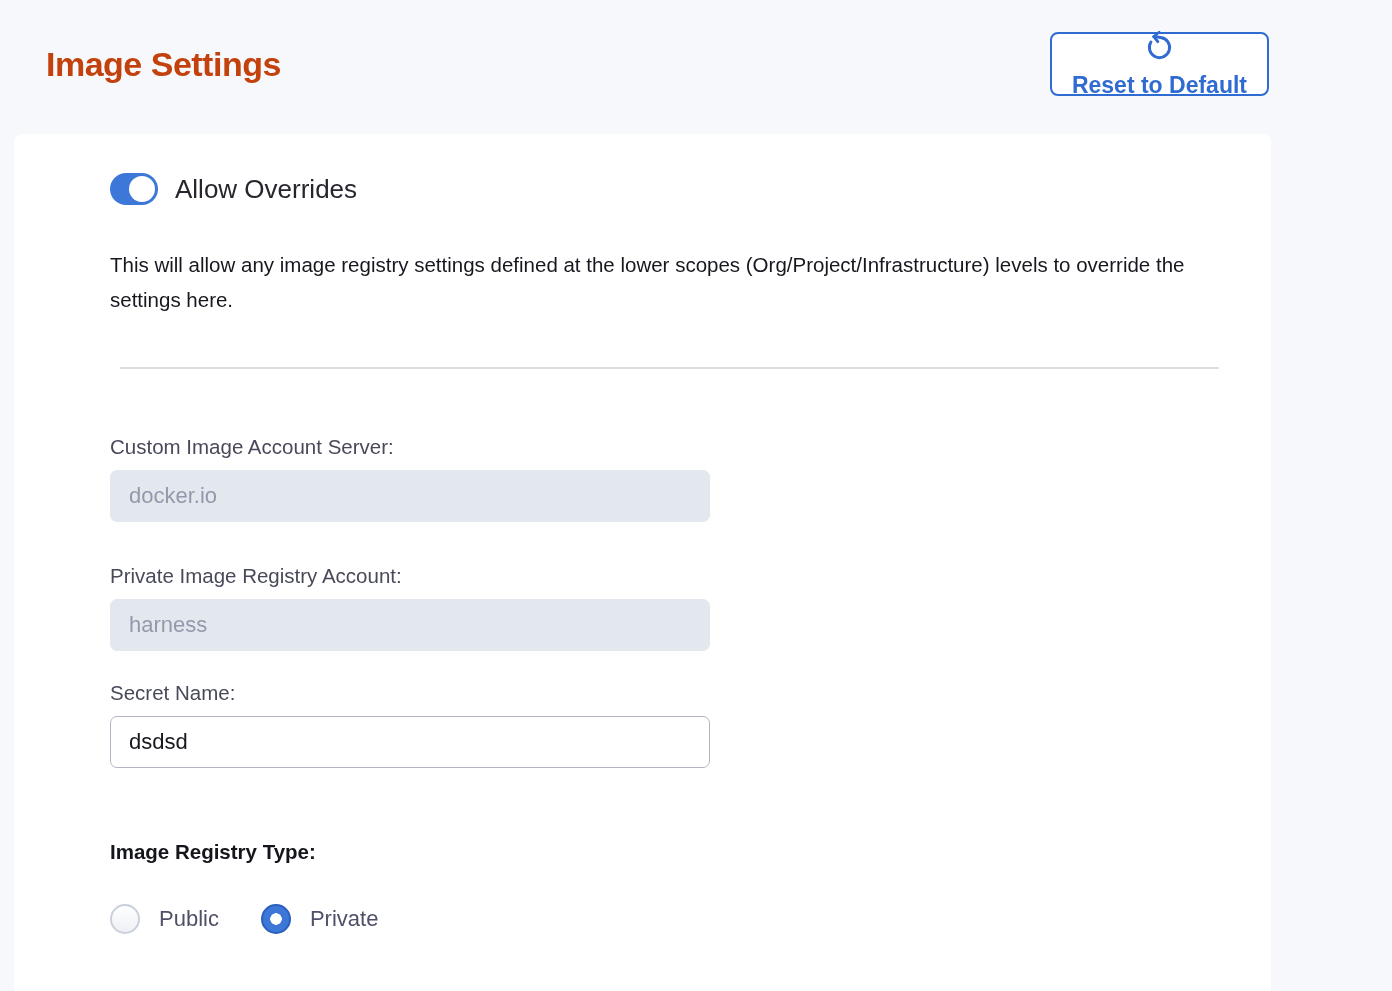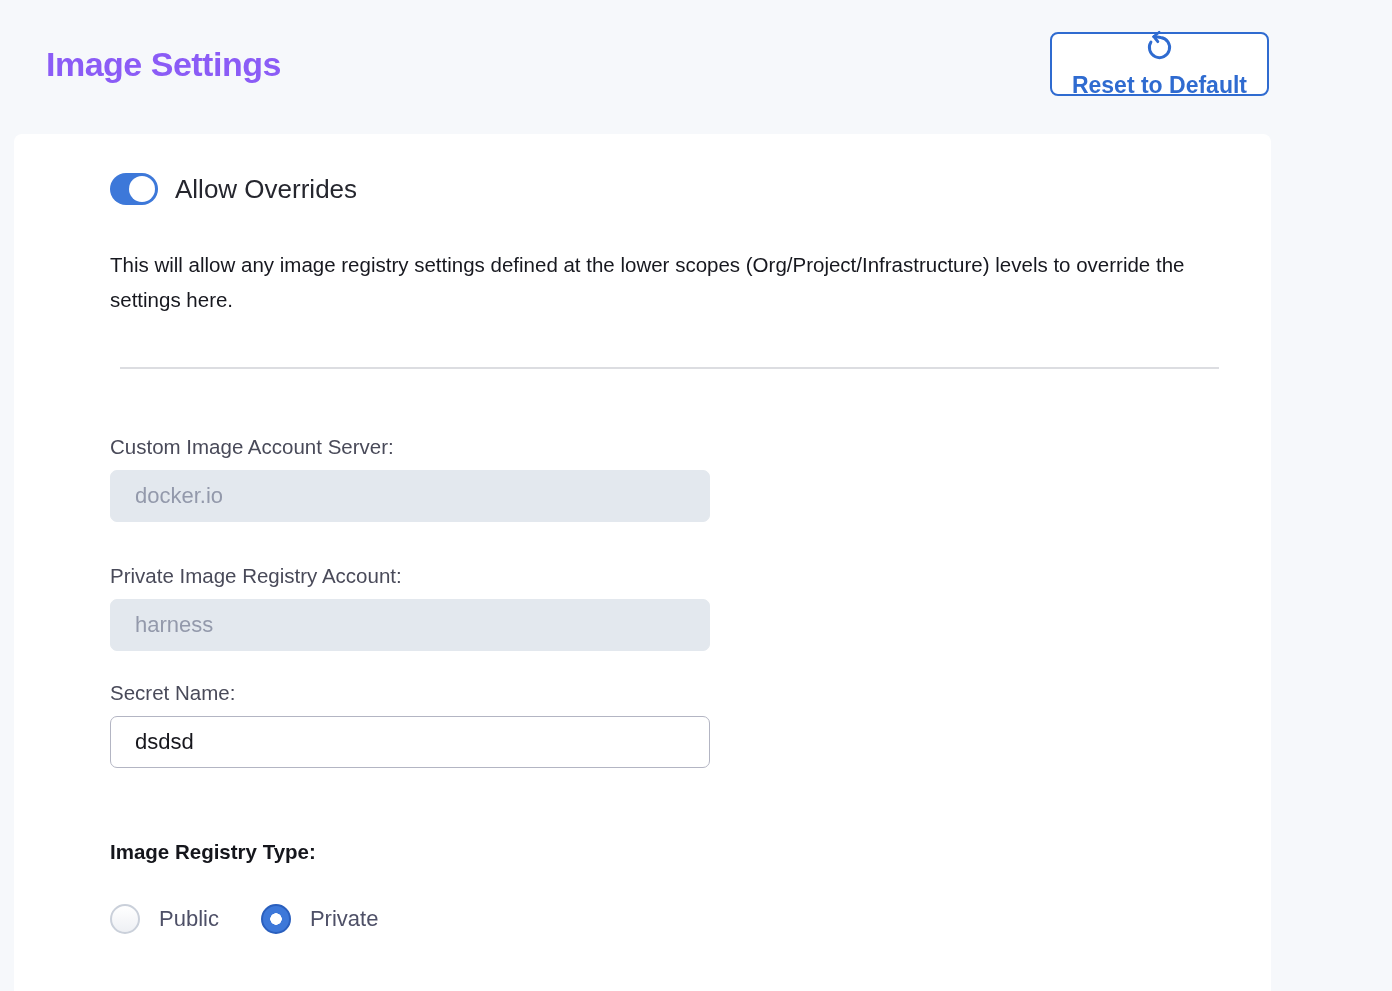--- a/index.html
+++ b/index.html
@@ -16,21 +16,21 @@
   .page-header {
     display: flex;
     justify-content: space-between;
     align-items: center;
     padding: 32px 123px 0 46px;
   }
   .page-title {
     font-size: 34px;
     font-weight: 800;
     letter-spacing: -0.5px;
-    color: #8b5cf6;
+    color: #c2410c;
   }
   .reset-btn {
     display: flex;
     align-items: center;
     gap: 11px;
     height: 64px;
     padding: 0 20px;
     background: #ffffff;
     border: 2px solid #2f6bd0;
     border-radius: 8px;
@@ -110,21 +110,21 @@
   }
   .field-label.bold {
     font-weight: 700;
     color: #15161c;
     margin-bottom: 40px;
   }
 
   .text-input {
     width: 600px;
     height: 52px;
-    padding: 0 24px;
+    padding: 0 18px;
     font-family: inherit;
     font-size: 22px;
     border-radius: 7px;
   }
   .text-input:disabled {
     background: #e3e8ee;
     border: 1px solid #e3e8ee;
     color: #9399ab;
   }
   .text-input.editable {

